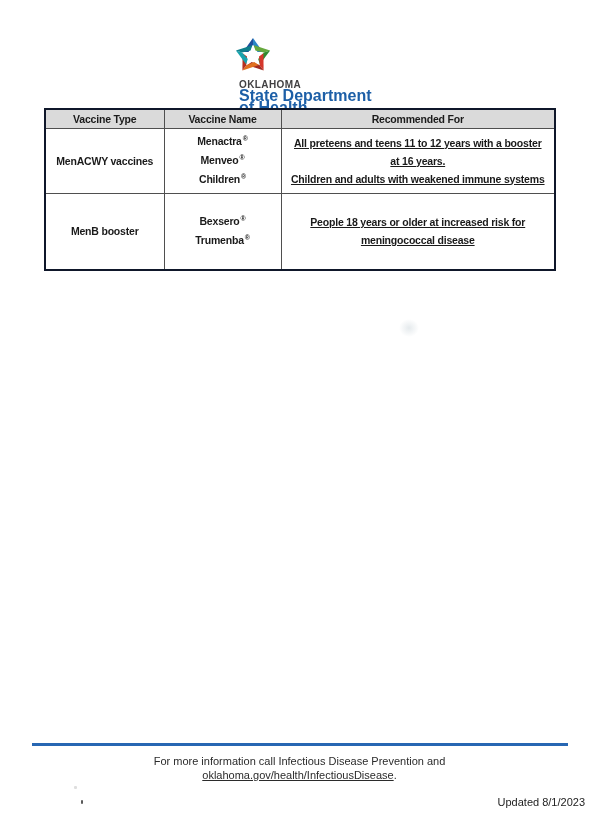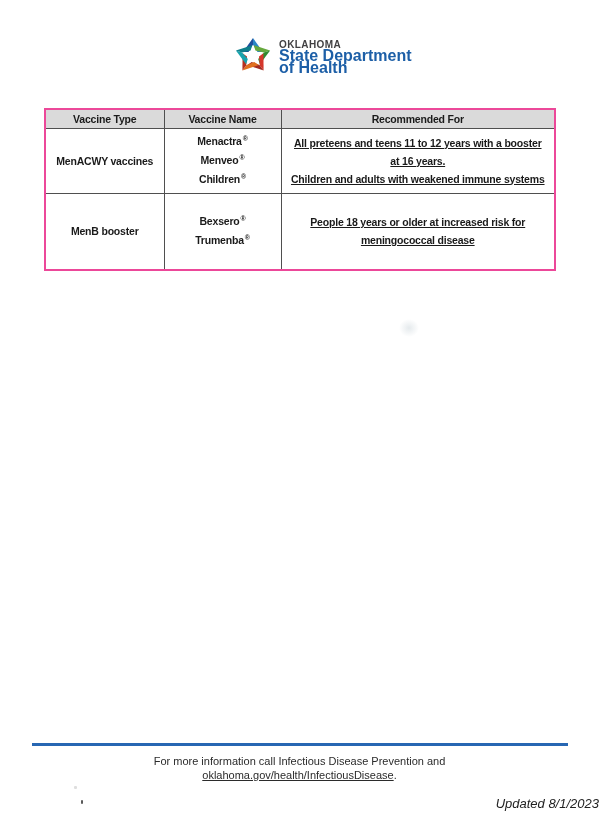--- a/index.html
+++ b/index.html
@@ -11,40 +11,40 @@
   }
   .page {
     position:absolute; inset:0;
     width:603px; height:822px;
     background:#ffffff;
     overflow:hidden;
     color:#1c1c1c;
   }
 
   
-  .logo { position:absolute; top:36px; left:233px; display:flex; align-items:flex-start; }
+  .logo { position:absolute; top:36px; left:233px; display:flex; align-items:flex-start;flex-direction:column; }
   .logo-icon { width:40px; height:40px; flex:0 0 40px; }
   .logo-textblock { margin-left:6px; padding-top:3px; }
   .logo-org {
     font-size:10px; font-weight:bold; letter-spacing:0.4px;
     color:#414042; line-height:11px;
   }
   .logo-dept {
     font-size:16px; font-weight:bold;
     color:#1d5fa7; line-height:11.5px;
   }
 
   
   .vaccine-table {
     position:absolute; top:108px; left:44px;
     width:510px;
     border-collapse:collapse; table-layout:fixed;
     font-size:10.5px; font-weight:600; letter-spacing:-0.2px;
     color:#1a1a1a;
-    border:2px solid #ec4899;
+    border:2px solid #0f172a;
   }
   .vaccine-table th, .vaccine-table td {
     border:1px solid #4f4f4f;
     text-align:center; vertical-align:middle;
     padding:2px 4px;
     background:#ffffff;
   }
   .vaccine-table thead th {
     background:#dadada;
     height:19px;
@@ -74,22 +74,22 @@
   .footer-text {
     position:absolute; top:754px; left:0; width:599px;
     text-align:center;
     font-size:11px; line-height:14px;
     color:#2b2b2b;
   }
   .footer-link {
     text-decoration:underline; color:#2b2b2b; cursor:pointer;text-align:center;
   }
   .updated {
-    position:absolute; top:796px; right:4px;
-    font-size:13px; color:#222222;font-style:italic;
+    position:absolute; top:796px; right:18px;
+    font-size:11px; color:#222222;
   }
 </style>
 </head>
 <body>
 
 <div class="page">
 
   <header class="logo">
     <svg class="logo-icon" viewBox="0 0 40 40" aria-hidden="true">
       <g transform="rotate(0,20,20)">

